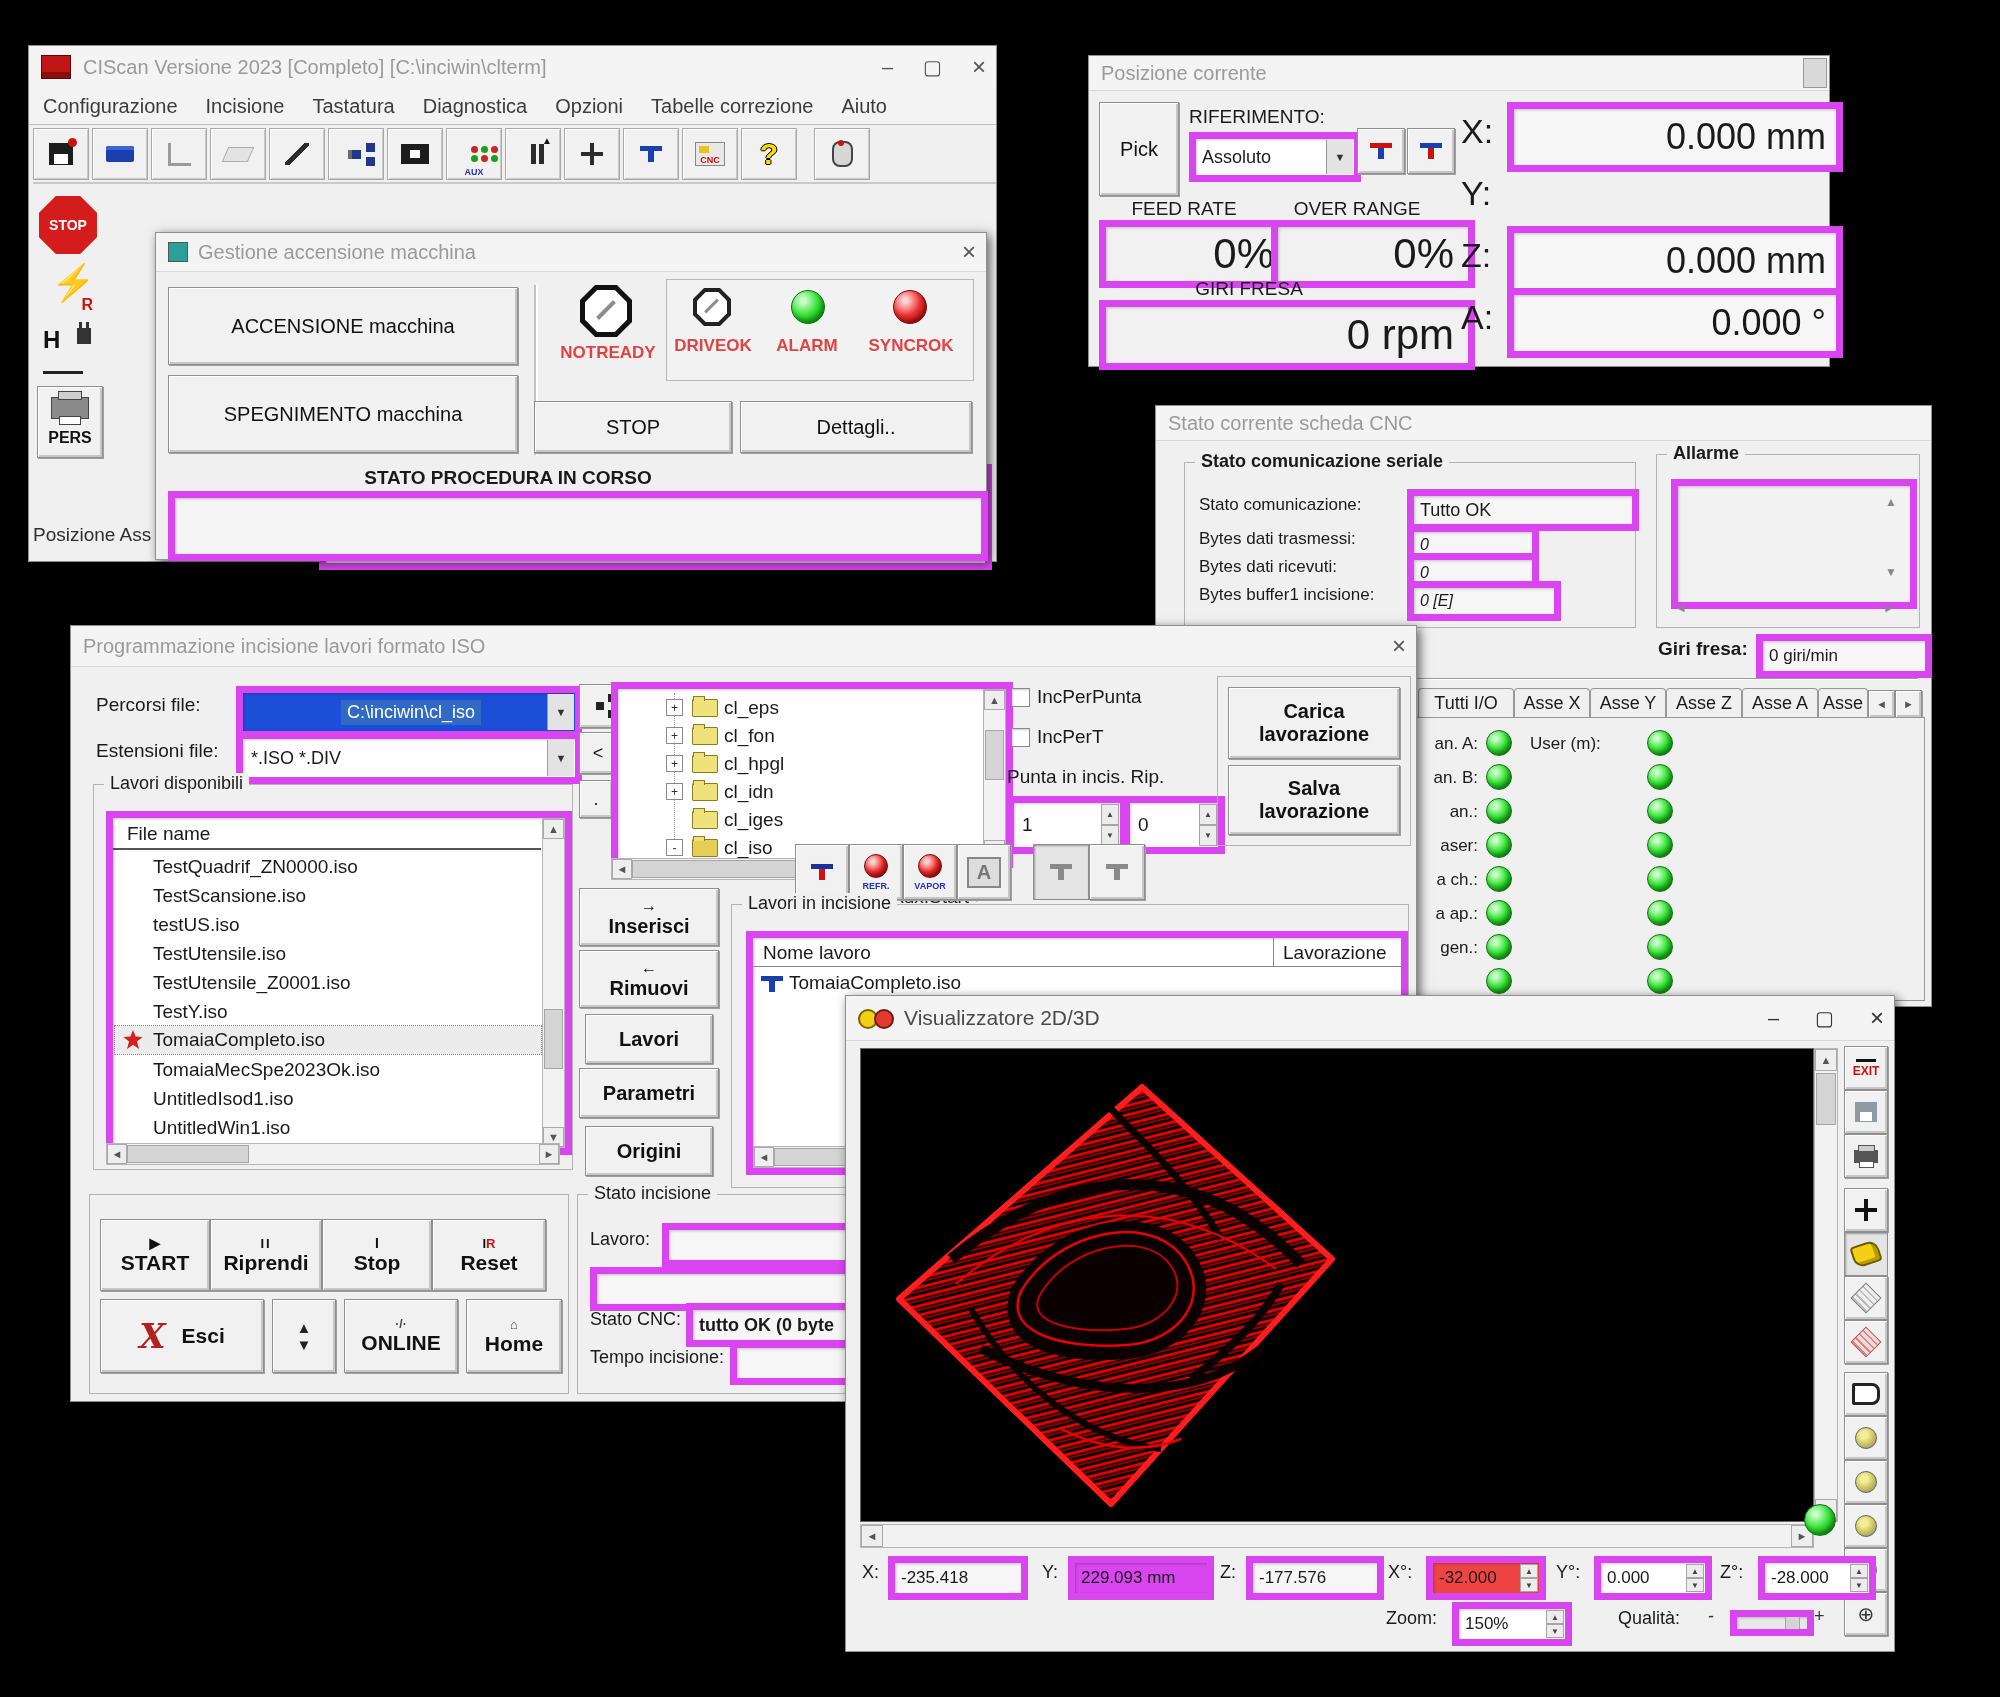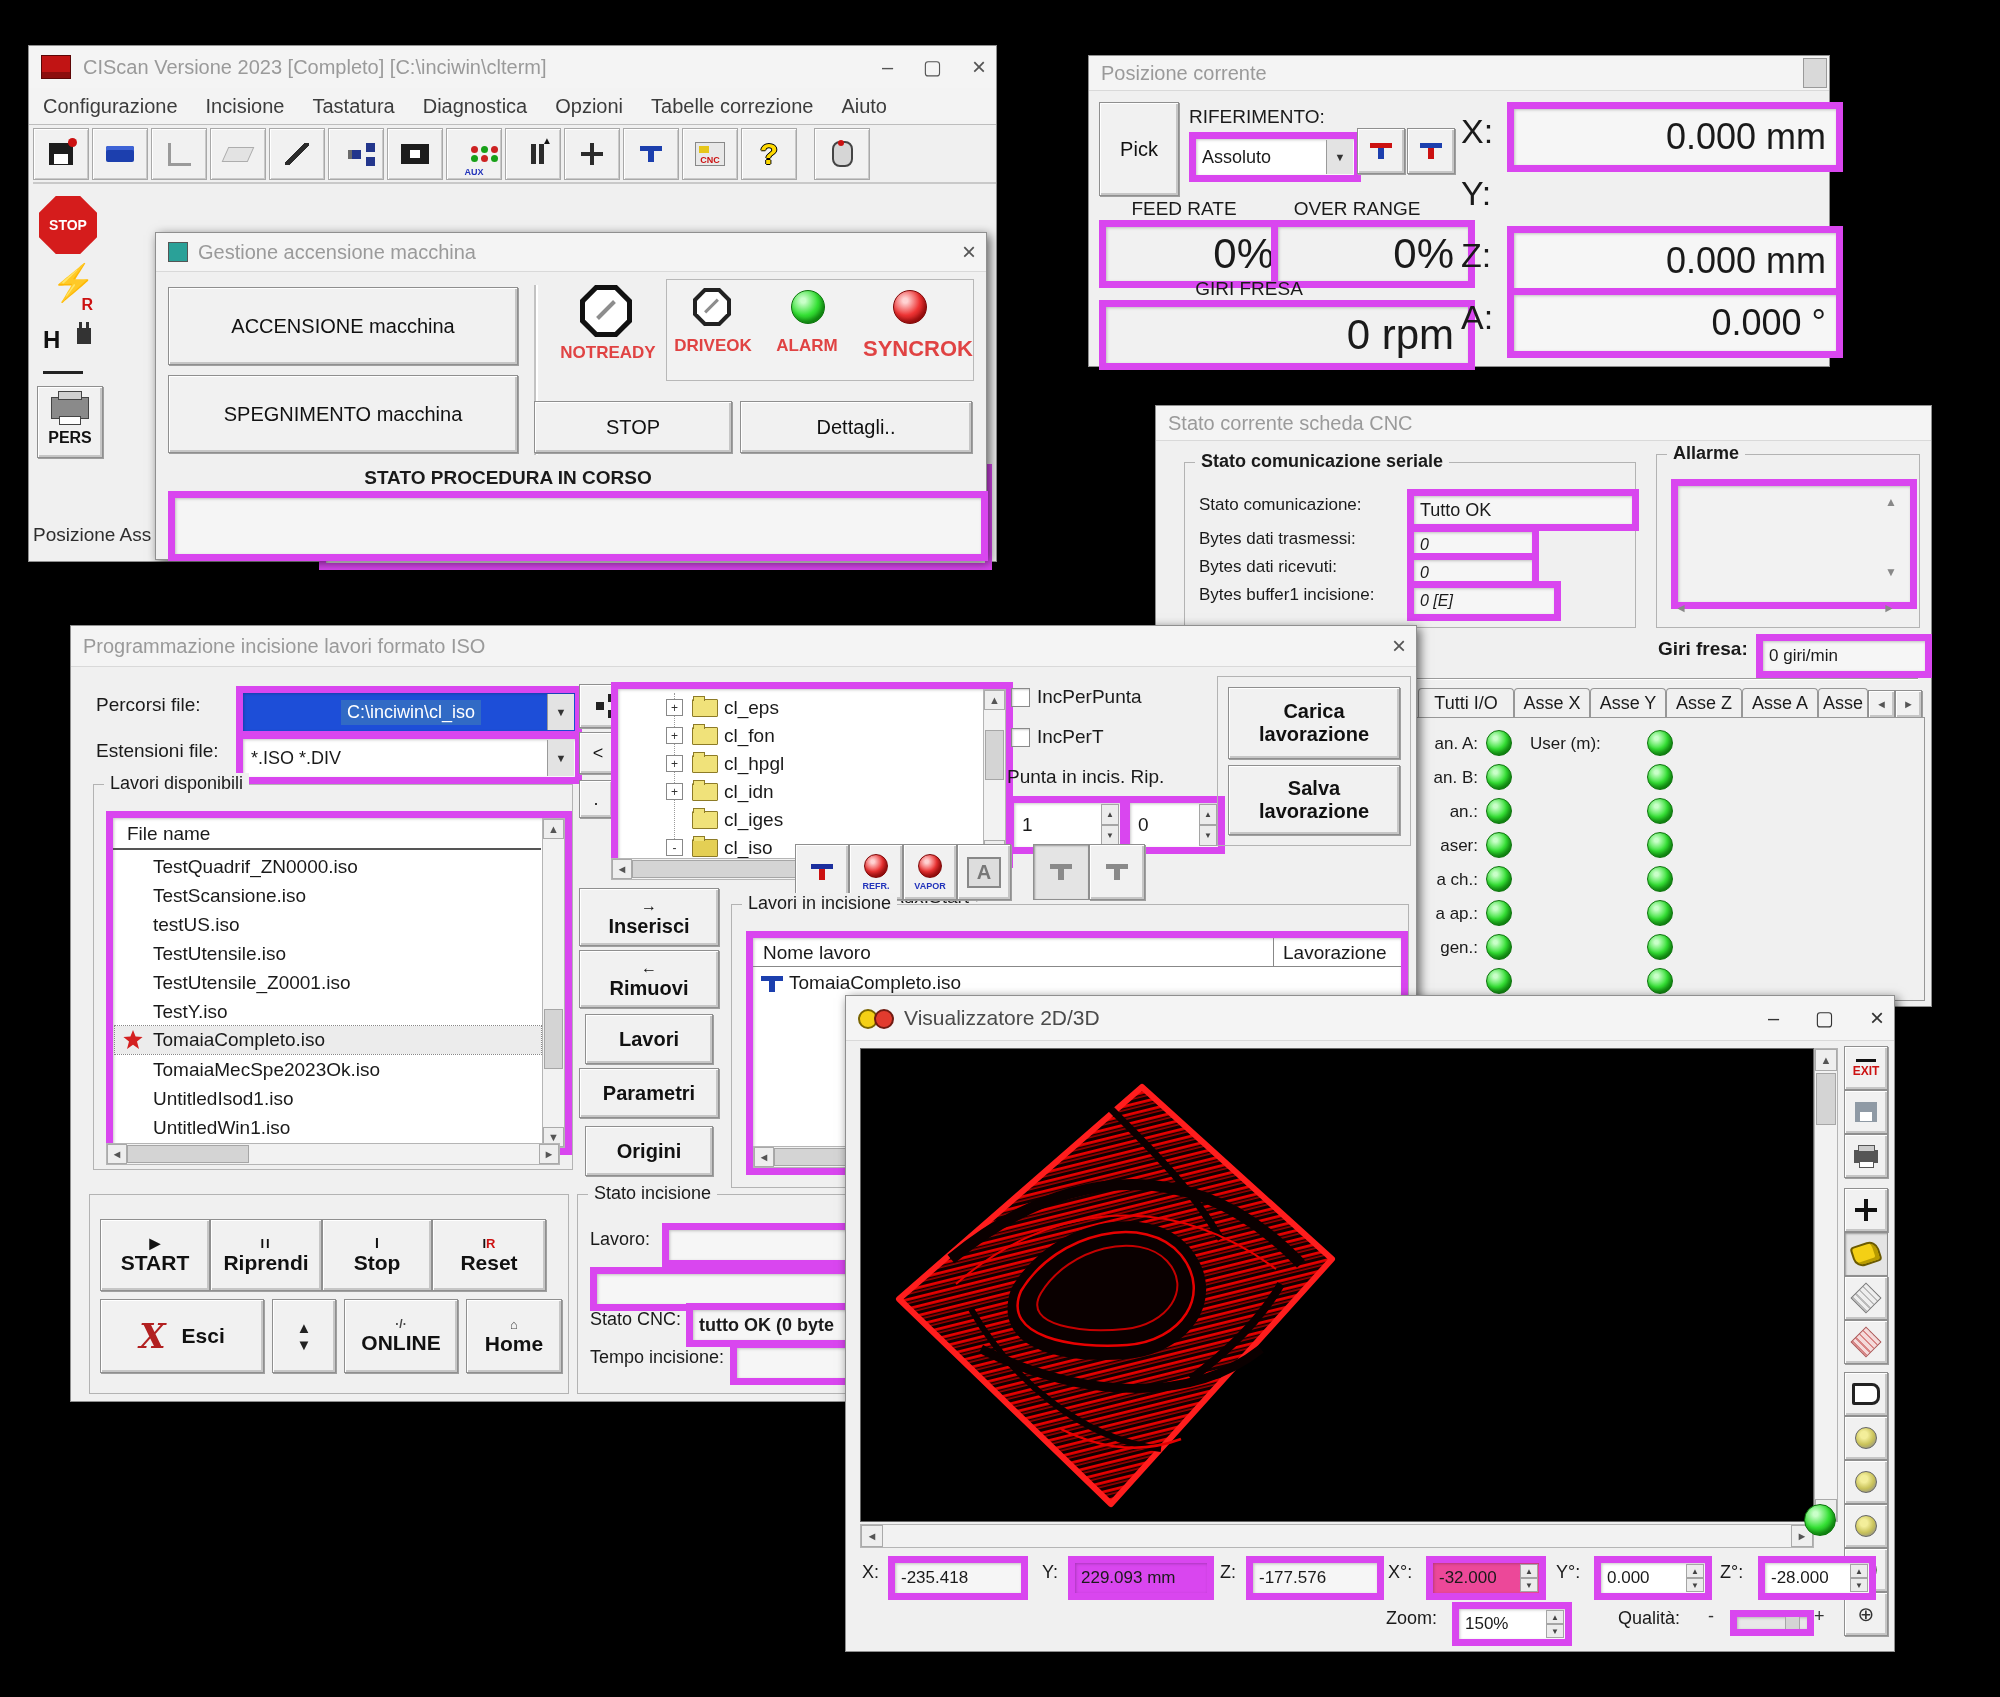--- a/index.html
+++ b/index.html
@@ -194,21 +194,21 @@
     </div>
     <div class="abs" style="left:510px;top:46px;width:306px;height:100px;border:1px solid #b8b8b8;background:#f2f2f2;">
       <span class="oct abs" style="left:26px;top:8px;width:38px;height:38px;background:#222;">
         <span class="oct abs" style="left:4px;top:4px;width:30px;height:30px;background:#fff;"></span>
         <span class="abs" style="left:17px;top:9px;width:3px;height:18px;background:#8d8d8d;transform:rotate(45deg);"></span>
         </span>
       <span class="t redlbl" style="left:2px;top:56px;width:88px;text-align:center;font-size:17px;position:absolute;">DRIVEOK</span>
       <span class="led" style="left:124px;top:10px;width:32px;height:32px;"></span>
       <span class="t redlbl" style="left:100px;top:56px;width:80px;text-align:center;font-size:17px;position:absolute;">ALARM</span>
       <span class="ledr" style="left:226px;top:10px;width:32px;height:32px;"></span>
-      <span class="t redlbl" style="left:196px;top:56px;width:96px;text-align:center;font-size:22px;position:absolute;">SYNCROK</span>
+      <span class="t redlbl" style="left:196px;top:56px;width:96px;text-align:center;font-size:17px;position:absolute;">SYNCROK</span>
     </div>
     <div class="b" style="left:378px;top:168px;width:196px;height:50px;font-size:20px;">
         <span>STOP</span>
       </div>
     <div class="b" style="left:584px;top:168px;width:230px;height:50px;font-size:20px;">
         <span>Dettagli..</span>
       </div>
     <span class="t" style="left:12px;top:234px;width:680px;text-align:center;font-weight:bold;font-size:19px;position:absolute;">STATO PROCEDURA IN CORSO</span>
     <div class="s" style="left:12px;top:258px;width:806px;height:56px;background:#f5f5f5;"></div>
   </section>
@@ -703,21 +703,21 @@
       </div>
     <span class="t" style="left:196px;top:566px;font-size:18px;">Y:</span>
     <div class="s" style="left:222px;top:560px;width:132px;height:30px;background:#d946ef;">
         <span style="padding-left:6px;font-size:17px;">229.093 mm</span>
       </div>
     <span class="t" style="left:374px;top:566px;font-size:18px;">Z:</span>
     <div class="s" style="left:400px;top:560px;width:124px;height:30px;background:#f6f6f6;">
         <span style="padding-left:6px;font-size:17px;text-align:right;">-177.576</span>
       </div>
     <span class="t" style="left:542px;top:566px;font-size:18px;">X°:</span>
-    <div class="s" style="left:580px;top:560px;width:106px;height:30px;background:#ec4899;">
+    <div class="s" style="left:580px;top:560px;width:106px;height:30px;background:#ef4444;">
         <span style="padding-left:6px;font-size:17px;">-32.000</span>
       <span class="spincol">
           <span class="spinb">▲</span>
           <span class="spinb">▼</span>
         </span>
       </div>
     <span class="t" style="left:710px;top:566px;font-size:18px;">Y°:</span>
     <div class="s" style="left:748px;top:560px;width:104px;height:30px;background:#fff;">
         <span style="padding-left:6px;font-size:17px;">0.000</span>
       <span class="spincol">

